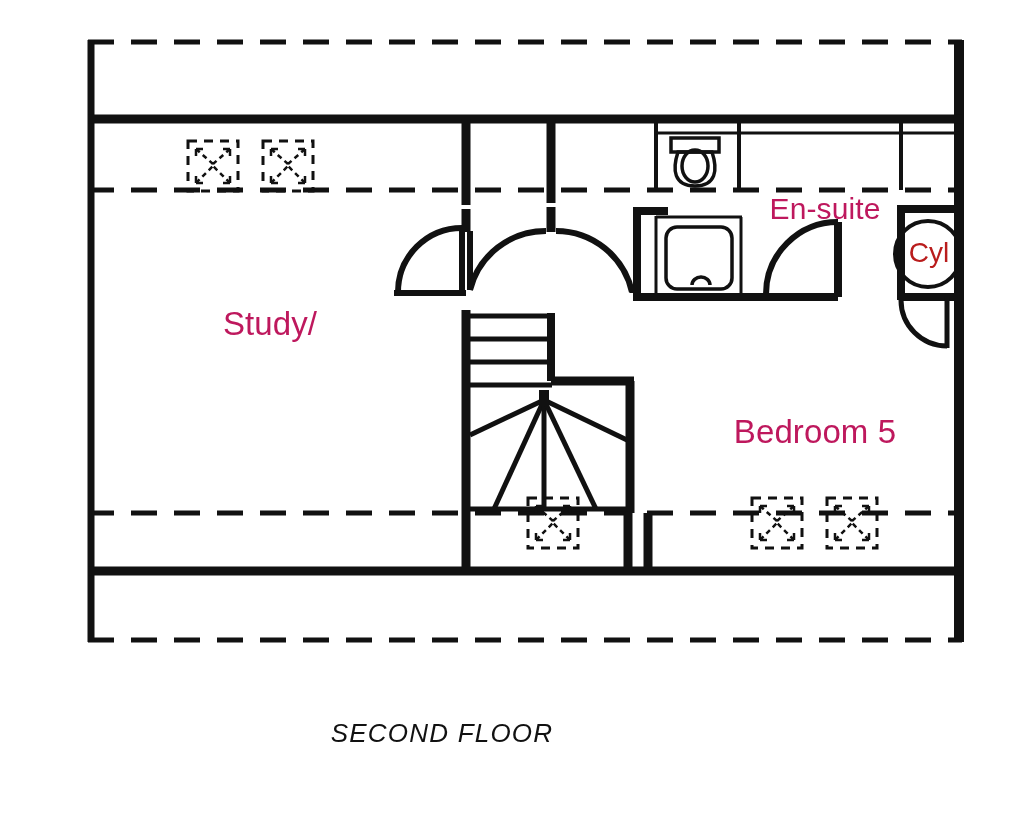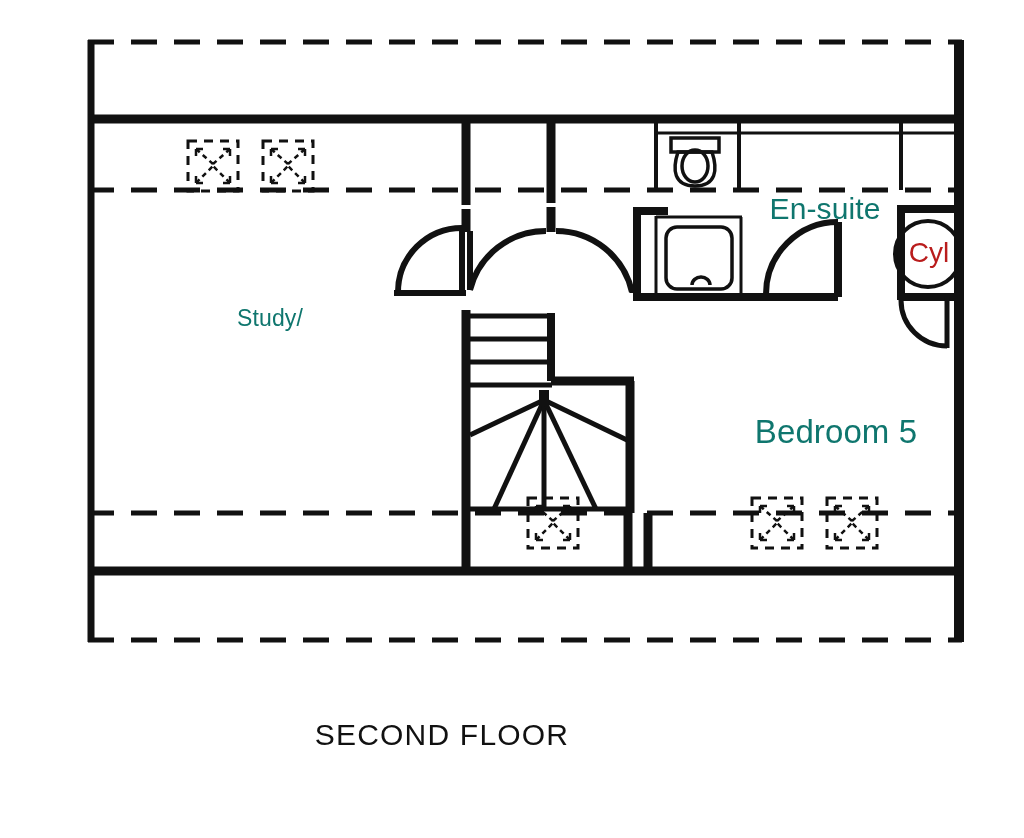--- a/index.html
+++ b/index.html
@@ -24,34 +24,34 @@
     position: absolute;
     left: 0;
     top: 0;
     width: 1024px;
     height: 838px;
     display: block;
   }
   .room-label {
     position: absolute;
     font-family: "Liberation Sans", sans-serif;
-    color: #0f766e;
+    color: #be185d;
     white-space: pre;
     text-align: center;
     line-height: 1.12;
     letter-spacing: 0.1px;
   }
   #label-study {
     left: 92px;
     top: 306px;
     width: 356px;
-    font-size: 23px;
+    font-size: 33px;
   }
   #label-bedroom5 {
-    left: 671px;
+    left: 650px;
     top: 414px;
     width: 330px;
     font-size: 33px;
   }
   #label-ensuite {
     left: 700px;
     top: 192px;
     width: 250px;
     font-size: 30px;
   }
@@ -64,24 +64,25 @@
     text-align: center;
     font-family: "Liberation Sans", sans-serif;
     color: #b91c1c;
   }
   #floor-title {
     position: absolute;
     left: 0;
     top: 718px;
     width: 884px;
     text-align: center;
-    font-size: 30px;
+    font-size: 26px;
     letter-spacing: 1.2px;
     font-family: "Liberation Sans", sans-serif;
     color: #111111;
+    font-style: italic;
   }
 </style>
 </head>
 <body>
 
 <div id="plan-root">
 
   <svg id="plan-svg" viewBox="0 0 1024 838">
 
     <g stroke="#111111" fill="none" stroke-width="5" stroke-dasharray="26 17" stroke-linecap="butt">

